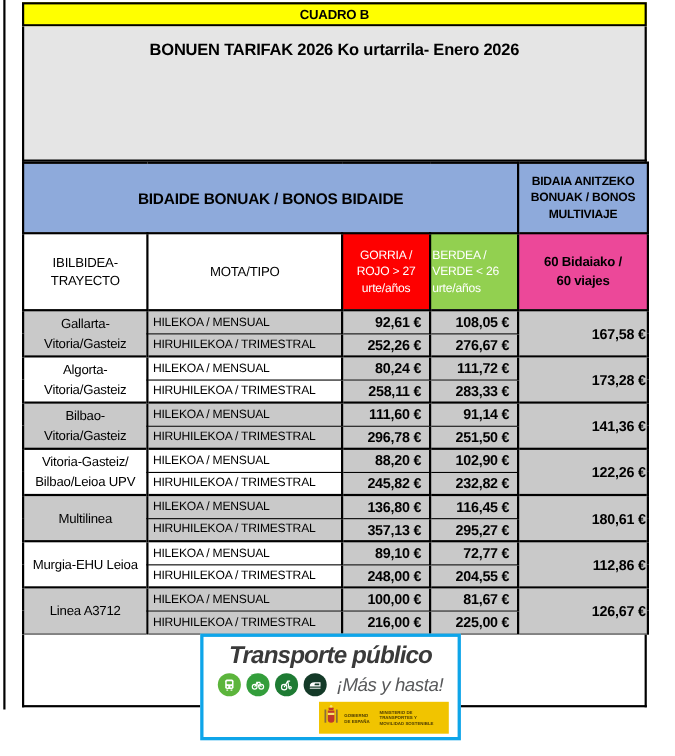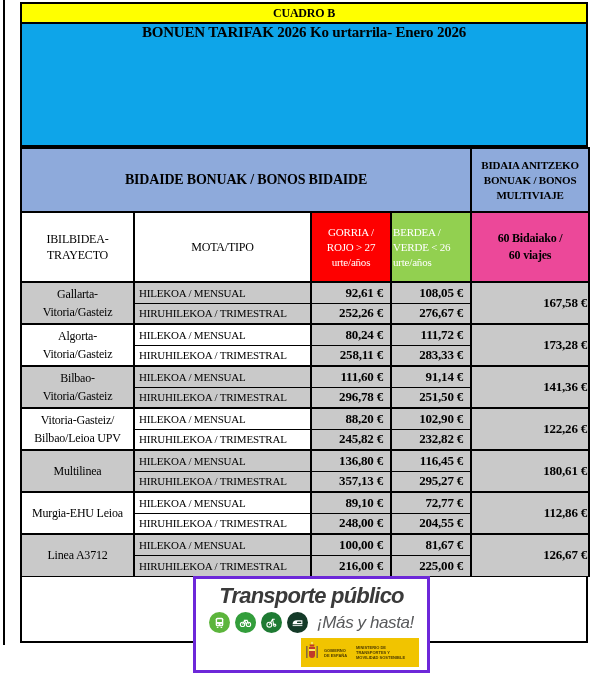--- a/index.html
+++ b/index.html
@@ -1,28 +1,28 @@
 <!DOCTYPE html>
 <html><head>
 <meta charset="utf-8">
 <style>
   html,body{margin:0;padding:0;}
   .page{position:relative;width:614px;height:687px;background:#fff;overflow:hidden;
         font-family:"Liberation Sans",sans-serif;color:#000;letter-spacing:-0.2px;}
   .left-rule{position:absolute;left:3px;top:0;width:2px;height:645px;background:#000;}
-  .sheet{position:absolute;left:20px;top:2px;width:568px;font-family:Liberation Serif, serif;}
+  .sheet{position:absolute;left:20px;top:2px;width:568px;}
 
   
   .cuadro{box-sizing:border-box;height:22px;border:2px solid #000;background:#FFFF00;
           display:flex;align-items:center;justify-content:center;
           font-weight:bold;font-size:12px;}
 
   
-  .intro{box-sizing:border-box;border:2px solid #000;border-top:none;background:#0ea5e9;
-         height:123px;text-align:center;}
+  .intro{box-sizing:border-box;border:2px solid #000;border-top:none;background:#e5e5e5;
+         height:123px;text-align:center;padding-top:13px;}
   .intro-title{font-weight:bold;font-size:15px;margin-bottom:8px;}
   .intro-sub{font-size:14px;line-height:23px;padding:0 14px;}
   .intro-sub .eu{font-style:italic;}
 
   
   table.fare{border-collapse:collapse;table-layout:fixed;width:568px;}
   table.fare td{border:1px solid #000;border-left-width:2px;border-right-width:2px;
                 vertical-align:middle;overflow:hidden;}
   tr.band td,tr.cols td{border-width:2px;}
   tr.gfirst td{border-top-width:2px;}
@@ -41,22 +41,22 @@
   td.mota{font-size:11px;padding-left:4px;background:#fff;white-space:nowrap;}
   td.price{background:#C9C9C9;text-align:right;font-weight:bold;font-size:13px;
            padding-right:7px;white-space:nowrap;}
   td.multi{background:#C9C9C9;text-align:right;font-weight:bold;font-size:13px;}
   tr.shaded td.tray,tr.shaded td.mota{background:#C9C9C9;}
 
   
   .bottom-strip{box-sizing:border-box;height:66px;border:2px solid #000;border-top:none;background:#fff;}
 
   
-  .logo-box{position:absolute;left:193px;top:576px;width:237px;height:97px;background:#fff;
-            border:3px solid #6d28d9;box-sizing:border-box;text-align:center;z-index:5;}
+  .logo-box{position:absolute;left:182px;top:576px;width:237px;height:97px;background:#fff;
+            border:3px solid #0ea5e9;box-sizing:border-box;text-align:center;z-index:5;}
   .logo-title{font-weight:bold;font-style:italic;font-size:22px;color:#3A3A3A;
               letter-spacing:-0.8px;margin-top:4px;}
   .logo-row{display:flex;align-items:center;justify-content:center;gap:5px;margin-top:3px;}
   .mode-icon{width:21px;height:21px;border-radius:50%;display:flex;align-items:center;justify-content:center;}
   .mi1{background:#5CB53C;} .mi2{background:#339E3B;} .mi3{background:#1E7B33;} .mi4{background:#143A28;}
   .slogan{font-style:italic;font-size:17px;color:#58595B;letter-spacing:-0.4px;margin-left:4px;}
   .gov{position:absolute;right:8px;bottom:3px;width:118px;height:29px;background:#F1C400;
        display:flex;align-items:center;text-align:left;}
   .gov-coa{flex:0 0 16px;margin-left:4px;}
   .gov-t{font-size:4px;line-height:5px;color:#4d3b00;font-weight:bold;letter-spacing:0;}

